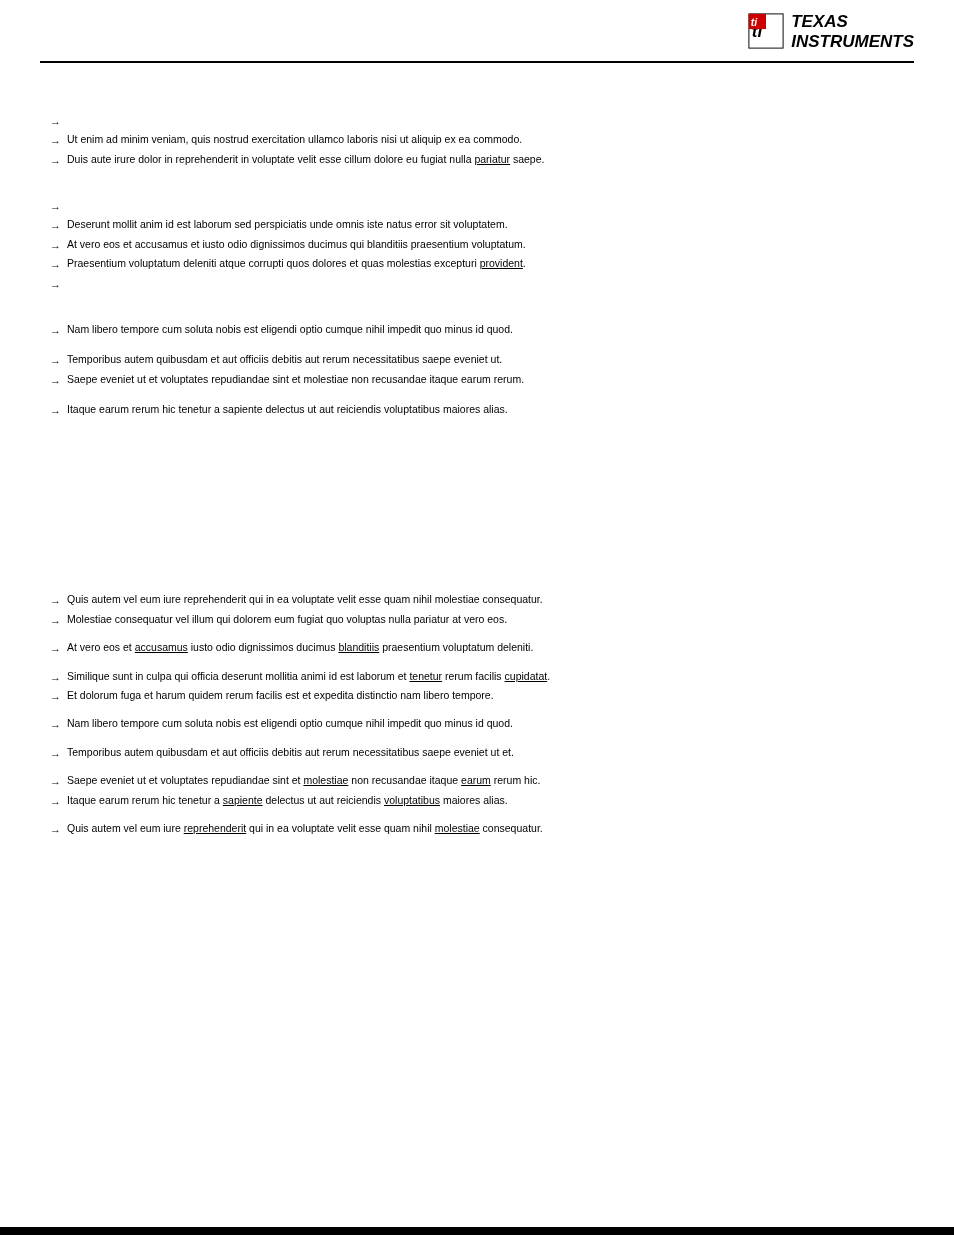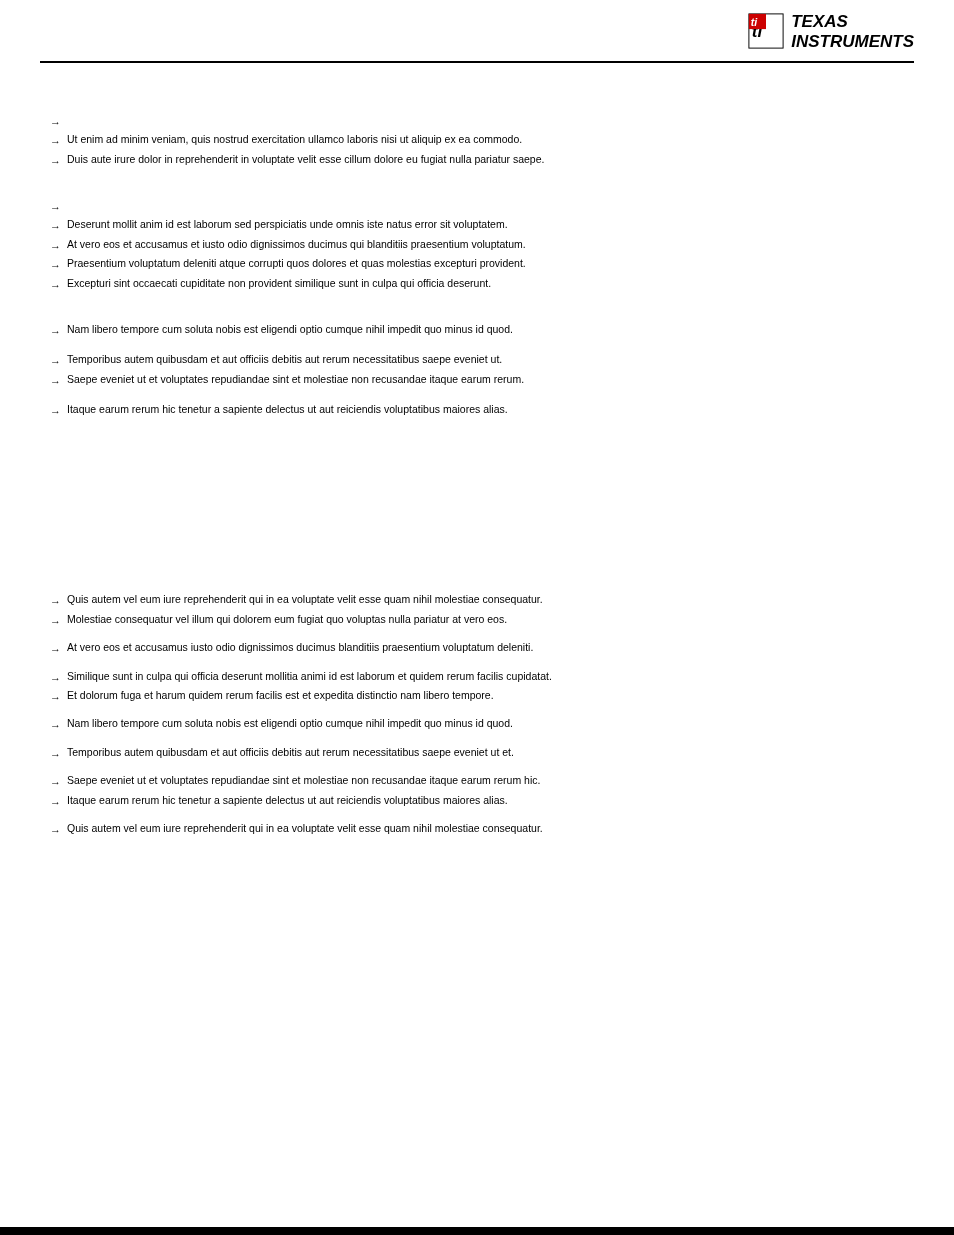--- a/index.html
+++ b/index.html
@@ -80,20 +80,21 @@
 
     .arrow {
       font-size: 11px;
       margin-right: 6px;
       flex-shrink: 0;
       margin-top: 1px;
     }
 
     
     .underline {
+      text-decoration: underline;
     }
 
     
     .section-block {
       margin-bottom: 14px;
     }
 
     
     .top-spacer {
       height: 30px;
@@ -168,21 +169,20 @@
         <li>
           <span class="arrow">→</span>
           <span>At vero eos et accusamus et iusto odio dignissimos ducimus qui blanditiis praesentium voluptatum.</span>
         </li>
         <li>
           <span class="arrow">→</span>
           <span>Praesentium voluptatum deleniti atque corrupti quos dolores et quas molestias excepturi <span class="underline">provident</span>.</span>
         </li>
         <li>
           <span class="arrow">→</span>
-          <span>Excepturi sint occaecati cupiditate non provident similique sunt in culpa qui officia deserunt.</span>
         </li>
       </ul>
     </div>
 
     <div class="mid-spacer"></div>
 
     <div class="section-block">
       <ul class="bullet-list">
         <li>
           <span class="arrow">→</span>
@@ -232,21 +232,21 @@
           <span class="arrow">→</span>
           <span>At vero eos et <span class="underline">accusamus</span> iusto odio dignissimos ducimus <span class="underline">blanditiis</span> praesentium voluptatum deleniti.</span>
         </li>
       </ul>
 
       <div style="height:8px;"></div>
 
       <ul class="bullet-list">
         <li>
           <span class="arrow">→</span>
-          <span>Similique sunt in culpa qui officia deserunt mollitia animi id est laborum et <span class="underline">quidem</span> rerum facilis <span class="underline">cupidatat</span>.</span>
+          <span>Similique sunt in culpa qui officia deserunt mollitia animi id est laborum et <span class="underline">tenetur</span> rerum facilis <span class="underline">cupidatat</span>.</span>
         </li>
         <li>
           <span class="arrow">→</span>
           <span>Et dolorum fuga et harum quidem rerum facilis est et expedita distinctio nam libero tempore.</span>
         </li>
       </ul>
 
       <div style="height:8px;"></div>
 
       <ul class="bullet-list">

